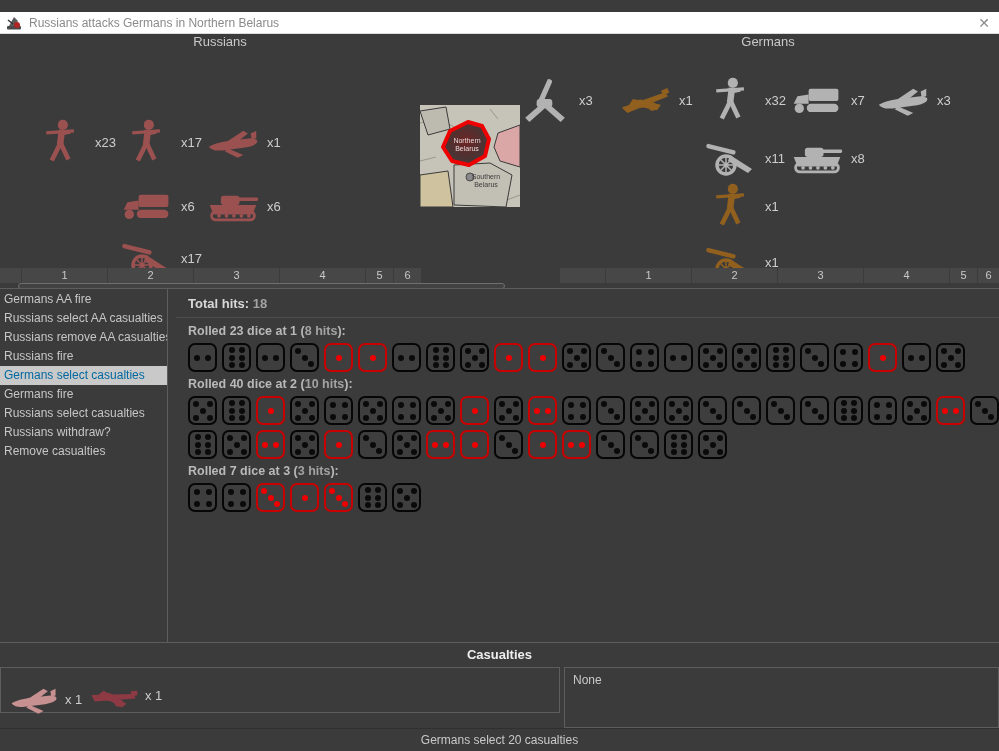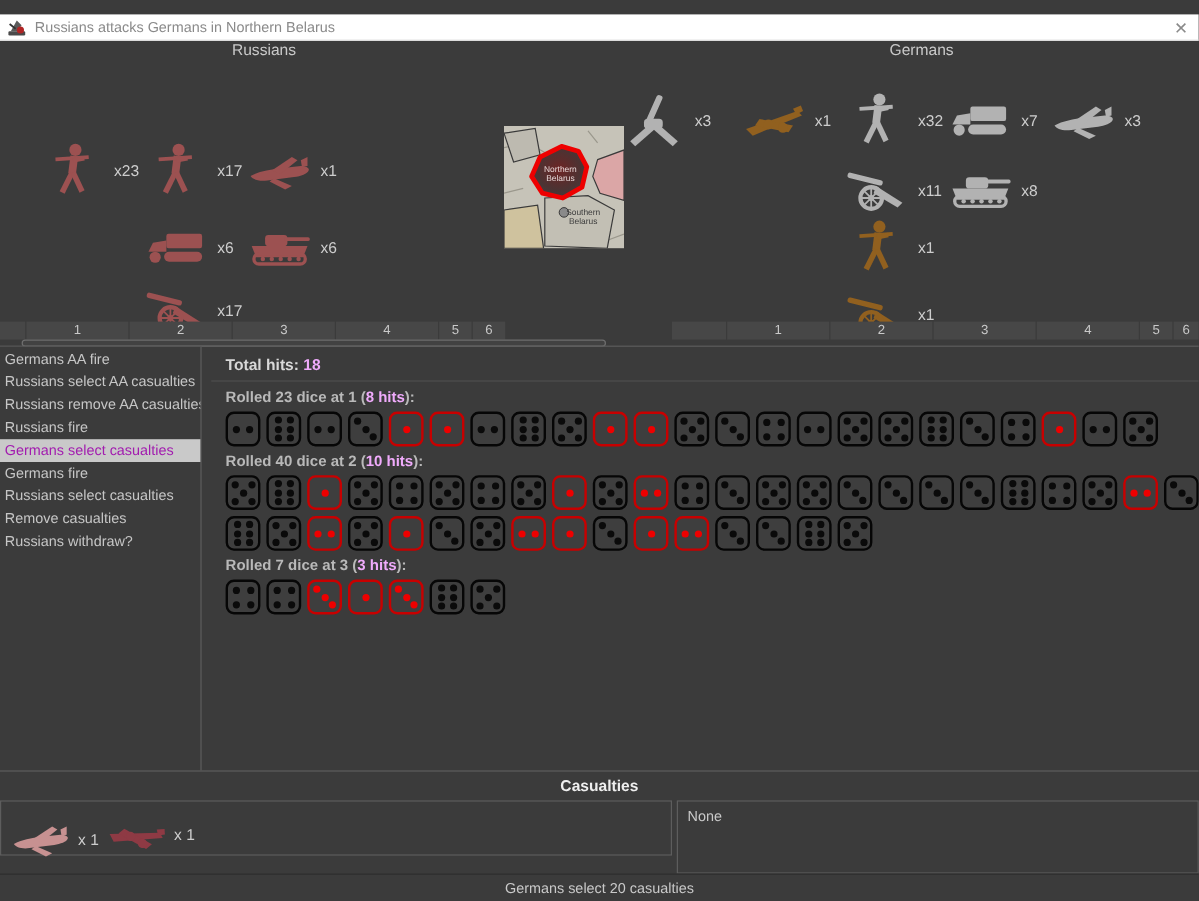--- a/index.html
+++ b/index.html
@@ -29,25 +29,25 @@
   .col-cell{position:absolute;top:268px;height:15px;background:#474747;color:#c9c9c9;
     font-size:11px;text-align:center;line-height:15px;}
   .hscroll{position:absolute;left:18px;top:283px;width:487px;height:6px;border:1px solid #6f6f6f;
     border-radius:3px;background:#424242;box-sizing:border-box;}
   .region-top-line{position:absolute;left:0;top:288px;width:999px;height:1px;background:#5d5d5d;}
   
   .steps-panel{position:absolute;left:0;top:289px;width:168px;height:353px;box-sizing:border-box;
     border-right:1px solid #5d5d5d;background:#3b3b3b;padding-top:1px;}
   .step-item{height:19px;line-height:19px;padding-left:4px;font-size:12px;color:#c6c6c6;
     white-space:nowrap;overflow:hidden;}
-  .step-item.selected{background:#c9c9c9;color:#a21caf;}
+  .step-item.selected{background:#c9c9c9;color:#0369a1;}
   
   .dice-panel{position:absolute;left:169px;top:289px;width:830px;height:353px;overflow:hidden;}
   .total-hits{position:absolute;left:19px;top:7px;font-size:13px;font-weight:bold;color:#d8d8d8;}
-  .red-text{color:#f0abfc;}
+  .red-text{color:#a3a3a3;}
   .hits-divider{position:absolute;left:7px;top:28px;width:823px;height:1px;background:#4e4e4e;}
   .dice-sections{position:absolute;left:19px;top:32px;width:811px;}
   .section-label{font-size:12.5px;font-weight:bold;color:#b9b9b9;margin:3px 0 5px 0;}
   .dice-row{display:flex;gap:5px;margin-bottom:5px;width:max-content;}
   .die{position:relative;width:25px;height:25px;border:2px solid #060606;border-radius:7px;
     background:#3e3e3e;flex:none;}
   .die.hit{border-color:#c80000;}
   .pip{position:absolute;width:6px;height:6px;border-radius:50%;background:#0a0a0a;
     transform:translate(-50%,-50%);}
   .die.hit .pip{background:#ee0000;}
@@ -279,22 +279,22 @@
 <div class="region-top-line"></div>
 
 <div class="steps-panel">
     <div class="step-item">Germans AA fire</div>
     <div class="step-item">Russians select AA casualties</div>
     <div class="step-item">Russians remove AA casualties</div>
     <div class="step-item">Russians fire</div>
     <div class="step-item selected">Germans select casualties</div>
     <div class="step-item">Germans fire</div>
     <div class="step-item">Russians select casualties</div>
+    <div class="step-item">Russians withdraw?</div>
     <div class="step-item">Remove casualties</div>
-    <div class="step-item">Russians withdraw?</div>
   </div>
 
 <div class="dice-panel">
   <div class="total-hits">
     <span>Total hits:</span>
     <span class="red-text">18</span>
   </div>
   <div class="hits-divider"></div>
   <div class="dice-sections" id="dice-sections">
       <div class="section-label"><span>Rolled 23 dice at 1 (</span><span class="red-text">8 hits</span><span>):</span></div>

